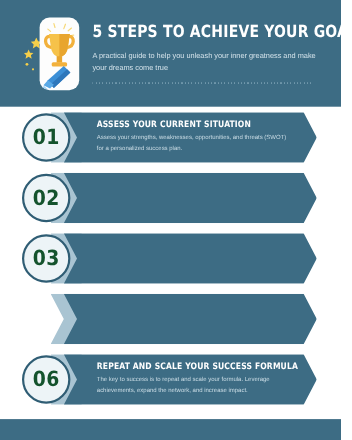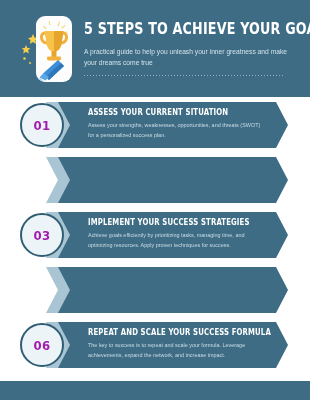--- a/index.html
+++ b/index.html
@@ -86,23 +86,23 @@
   .step-circle {
     position:absolute; left:20px; top:6px;
     width:44px; height:44px;
     border-radius:50%;
     background:#edf4f7;
     border:2.6px solid #2f5d74;
     display:flex; align-items:center; justify-content:center;
   }
   .step-number {
     font-family:"DejaVu Sans Condensed","Liberation Sans Narrow","Liberation Sans", sans-serif;
-    font-size:13px;
+    font-size:19px;
     font-weight:bold;
-    color:#a21caf;
+    color:#14532d;
     letter-spacing:0.3px;
   }
   .step-content {
     position:absolute; left:88px; top:11px; width:180px;
   }
   .step-title {
     font-family:"DejaVu Sans Condensed","Liberation Sans Narrow","Liberation Sans", sans-serif;
     font-size:8.1px;
     font-weight:bold;
     color:#ffffff;
@@ -188,31 +188,30 @@
       </div>
       <div class="step-content">
         <div class="step-title">ASSESS YOUR CURRENT SITUATION</div>
         <div class="step-desc">Assess your strengths, weaknesses, opportunities, and threats (SWOT) for a personalized success plan.</div>
       </div>
     </div>
 
     <div class="step">
       <div class="step-backplate"></div>
       <div class="step-banner"></div>
+      <div class="step-circle">
+        <span class="step-number">02</span>
+      </div>
     </div>
 
     <div class="step">
       <div class="step-backplate"></div>
       <div class="step-banner"></div>
       <div class="step-circle">
         <span class="step-number">03</span>
-      </div>
-      <div class="step-content">
-        <div class="step-title">IMPLEMENT YOUR SUCCESS STRATEGIES</div>
-        <div class="step-desc">Achieve goals efficiently by prioritizing tasks, managing time, and optimizing resources. Apply proven techniques for success.</div>
       </div>
     </div>
 
     <div class="step">
       <div class="step-backplate"></div>
       <div class="step-banner"></div>
     </div>
 
     <div class="step">
       <div class="step-backplate"></div>

